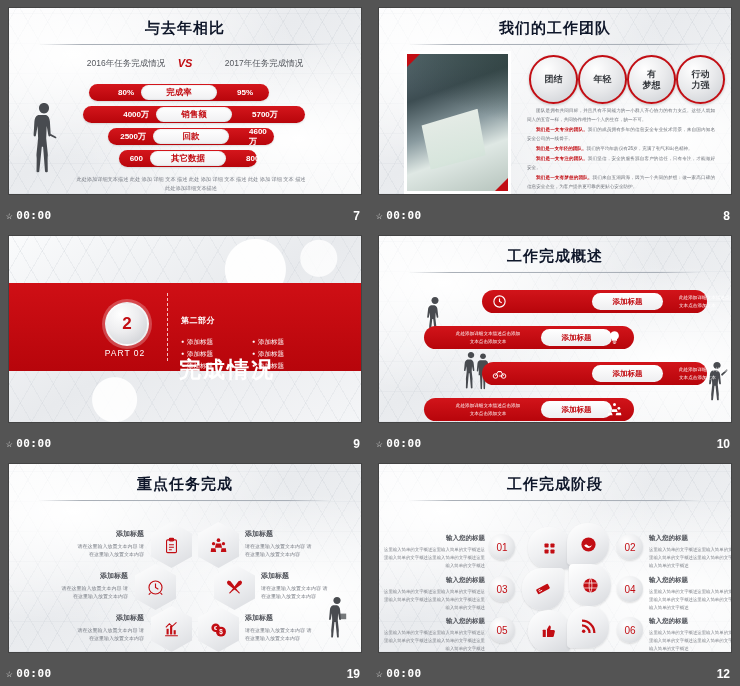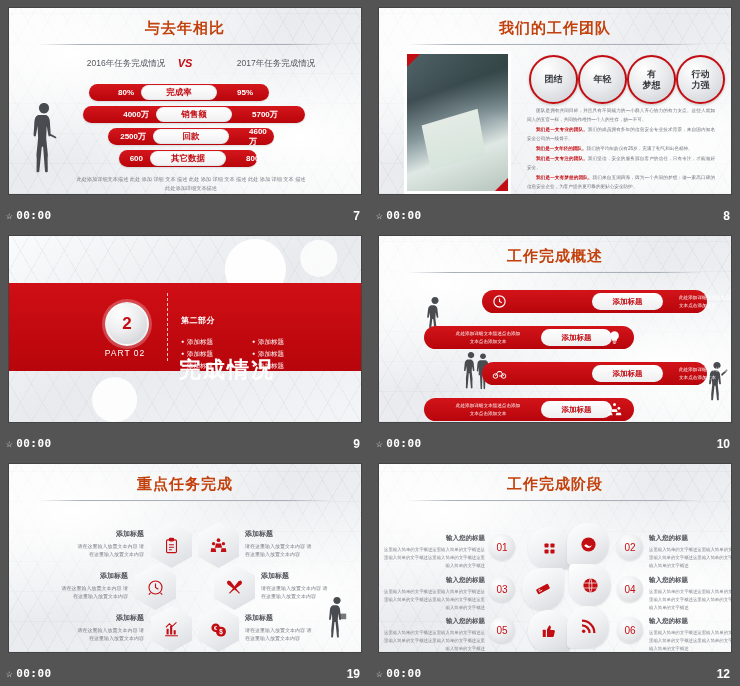--- a/index.html
+++ b/index.html
@@ -57,21 +57,21 @@
   }
   .star{font-size:11px;line-height:1;color:#e8e8e8;}
   .f-page{
     position:absolute;right:10px;top:3px;
     font-size:12px;font-weight:bold;
   }
   
   .s-title{
     position:absolute;left:0;right:0;top:11px;
     text-align:center;
-    font-size:15px;font-weight:bold;color:#c2410c;
+    font-size:15px;font-weight:bold;color:#0f172a;
     letter-spacing:1px;
   }
   .s-rule{
     position:absolute;left:29px;right:29px;top:36px;height:1px;
     background:linear-gradient(90deg,rgba(170,175,182,0) 0%,#aab0b8 15%,#aab0b8 85%,rgba(170,175,182,0) 100%);
   }
   
   .sil{position:absolute;fill:#3a3d42;opacity:.92;}
   
   .s7-colhead{position:absolute;top:50px;font-size:8.5px;color:#55585e;width:110px;text-align:center;}
@@ -197,21 +197,21 @@
       <div class="s-rule"></div>
 
       <svg class="sil" style="left:22px;top:93px;" width="26" height="72" viewBox="0 0 26 72">
         <path d="M13 2c3.2 0 5 2.2 5 5 0 3-1.8 5.4-5 5.4S8 10 8 7c0-2.8 1.8-5 5-5z"></path>
         <path d="M7.2 14c-2.6 1.2-3.6 3.6-3.8 6.6L2.6 34c-.1 1.6 2 1.9 2.3.4l1.7-9.3.5 12.2-1.6 15.8c-.2 1.7.2 3 .2 4.6l-.2 12.6c0 1.2 2.6 1.3 2.8 0l2.5-24.6h1.3L14 70.3c.2 1.3 2.8 1.2 2.8 0l-.2-12.6c0-1.6.4-2.9.2-4.6l-1.6-15.8.5-12.2 1.7 9.3c.3 1.5 2.4 1.2 2.3-.4L18.9 20.6c-.3-3-1.2-5.4-3.8-6.6z"></path>
         <path d="M18.6 34.5l5.6 2.7c1 .5 1.7-.9.7-1.5l-5.4-3z"></path>
       </svg>
 
       <div class="s7-colhead" style="left:62px;">2016年任务完成情况</div>
       <div class="s7-vs">VS</div>
-      <div class="s7-colhead" style="left:212px;">2017年任务完成情况</div>
+      <div class="s7-colhead" style="left:200px;">2017年任务完成情况</div>
 
       <div class="bar" style="left:80px;right:92px;top:76px;">
         <div class="lv">80%</div>
         <div class="pill">完成率</div>
         <div class="rv">95%</div>
       </div>
       <div class="bar" style="left:74px;right:56px;top:98px;">
         <div class="lv">4000万</div>
         <div class="pill">销售额</div>
         <div class="rv">5700万</div>

